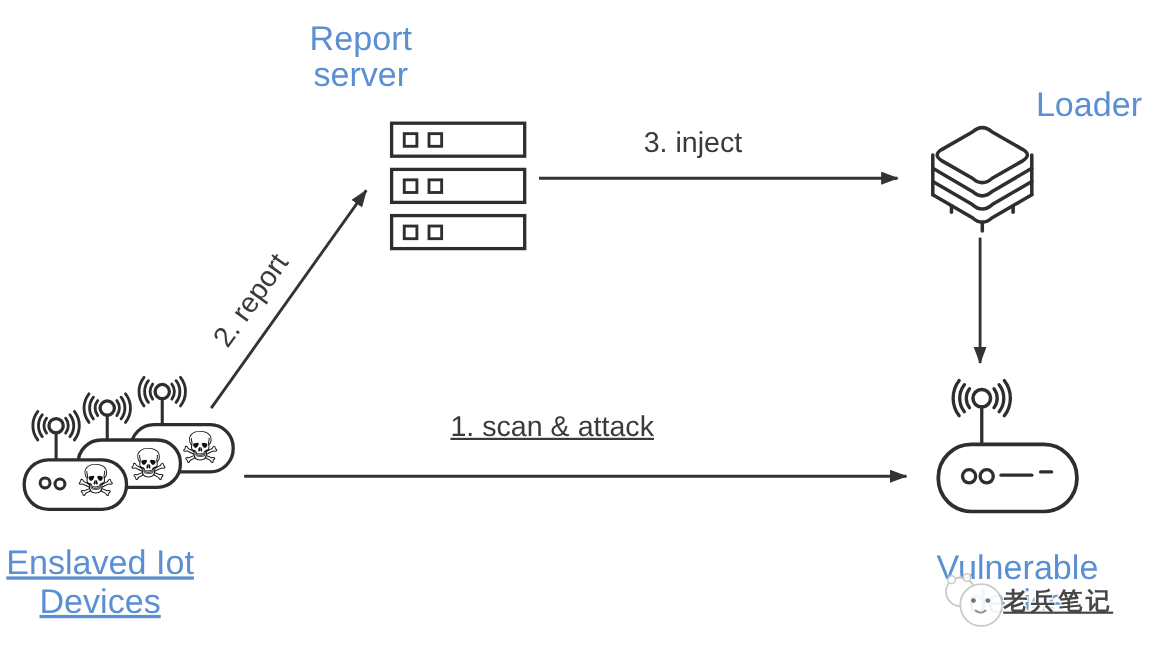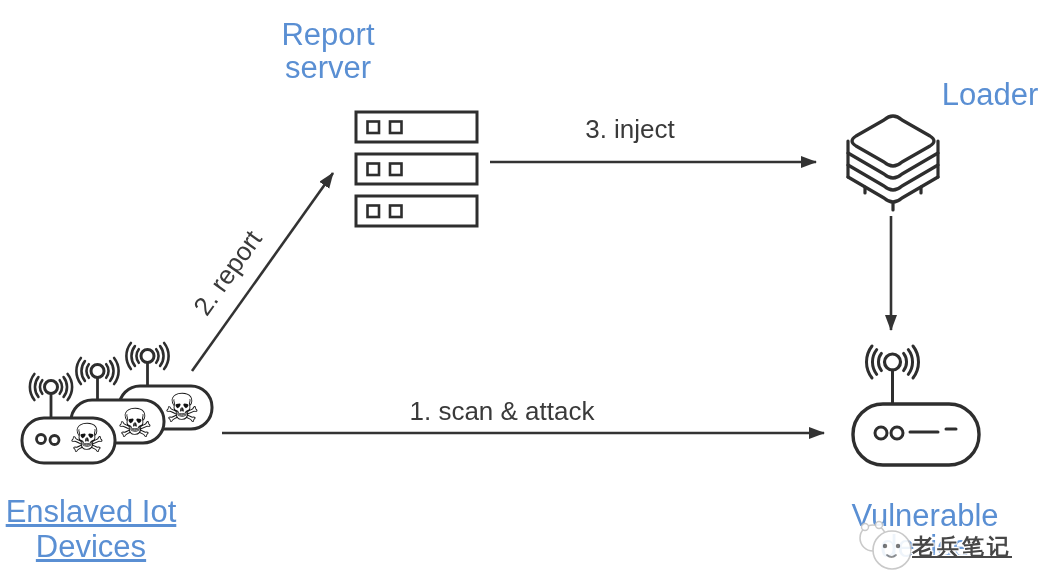--- a/index.html
+++ b/index.html
@@ -180,21 +180,21 @@
   </svg>
 
   <div class="node-label" style="left:258px; top:18px; width:140px; line-height:33px;">Report server</div>
 
   <div class="node-label" style="left:920px; top:78px; width:140px;">Loader</div>
 
   <div class="node-label" style="left:0px; top:494px; width:182px; line-height:35px;text-decoration:underline;">Enslaved Iot Devices</div>
 
   <div class="node-label" style="left:835px; top:500px; width:180px; line-height:31px;">Vulnerable device</div>
 
-  <div class="edge-label center" style="left:382px; top:396px; width:240px;">1. scan &amp; attack</div>
+  <div class="edge-label center" style="left:382px; top:372px; width:240px;text-decoration:underline;">1. scan &amp; attack</div>
 
   <div class="edge-label rotated" style="left:228px; top:273px;">2. report</div>
 
   <div class="edge-label center" style="left:555px; top:114px; width:150px;">3. inject</div>
 
 
   <div class="watermark">
     <svg width="62" height="54" viewBox="0 0 62 54">
       <g opacity="0.9">
         <circle cx="17" cy="18" r="13" fill="#ffffff" stroke="#c4c4c4" stroke-width="1.6"></circle>

